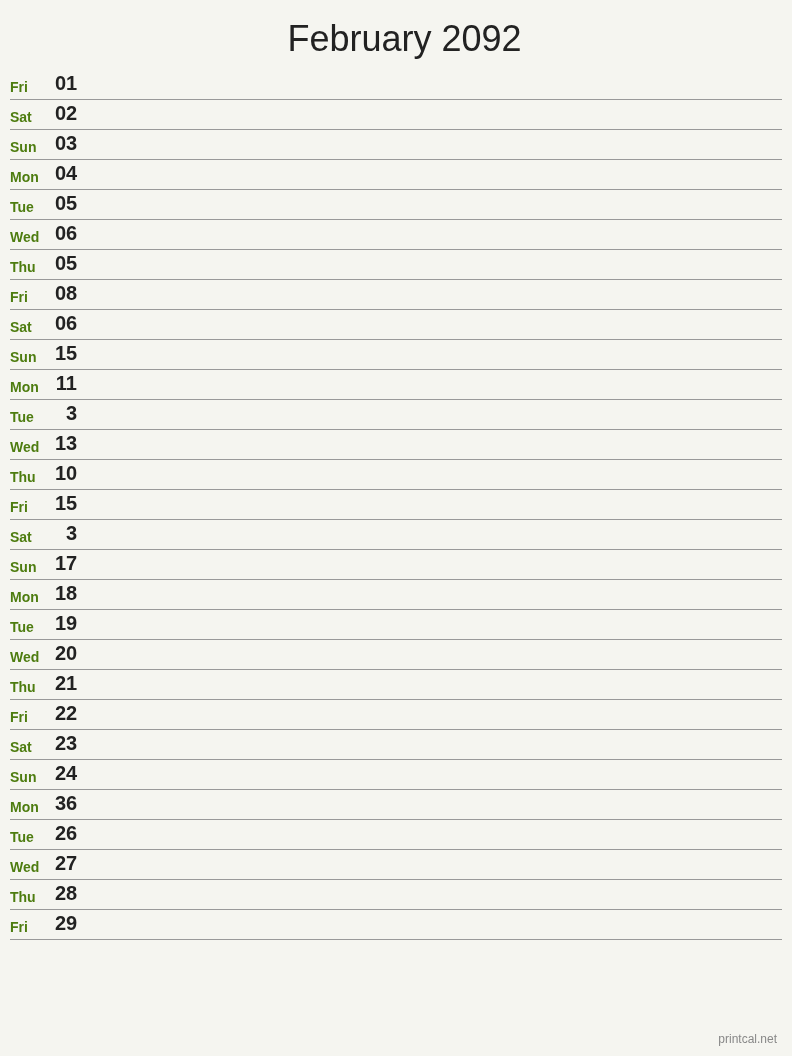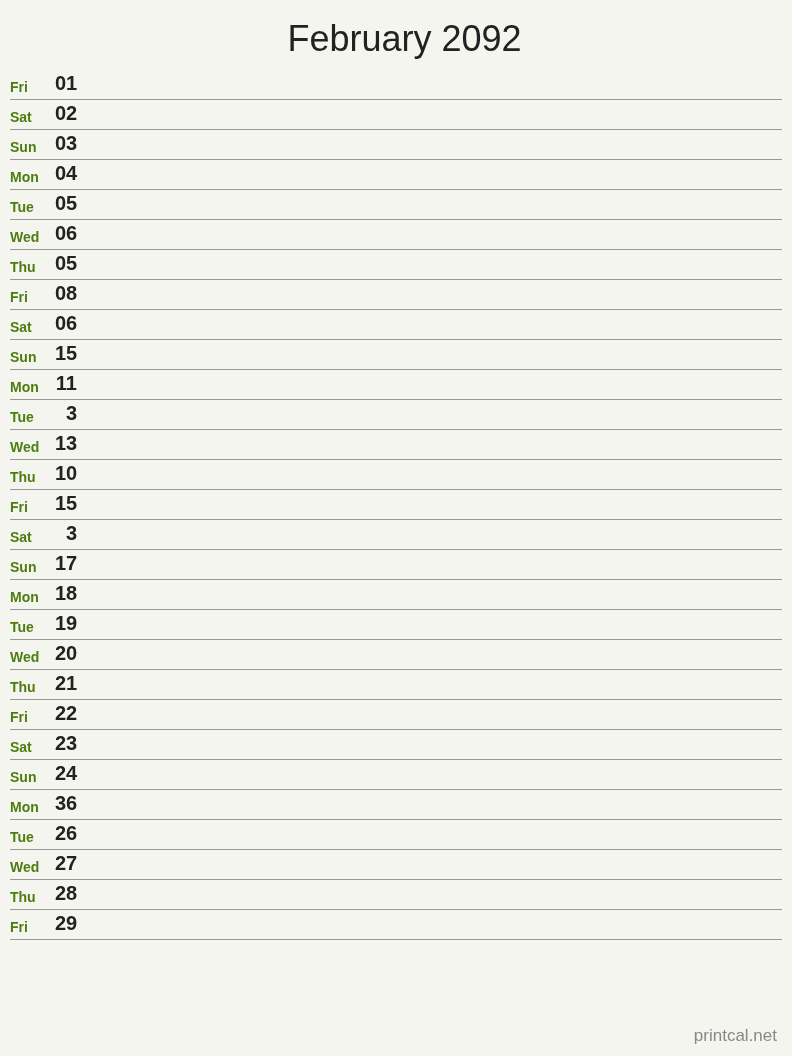--- a/index.html
+++ b/index.html
@@ -59,21 +59,21 @@
     .day-line {
       flex: 1;
       height: 1px;
       background: transparent;
     }
 
     .footer {
       position: absolute;
       bottom: 10px;
       right: 15px;
-      font-size: 17px;
+      font-size: 12px;
       color: #888;
     }
   </style>
 </head>
 <body>
 
 <h1 class="page-title">February 2092</h1>
 
 <div class="calendar-list" id="calendar-container">
 <div class="day-row">

